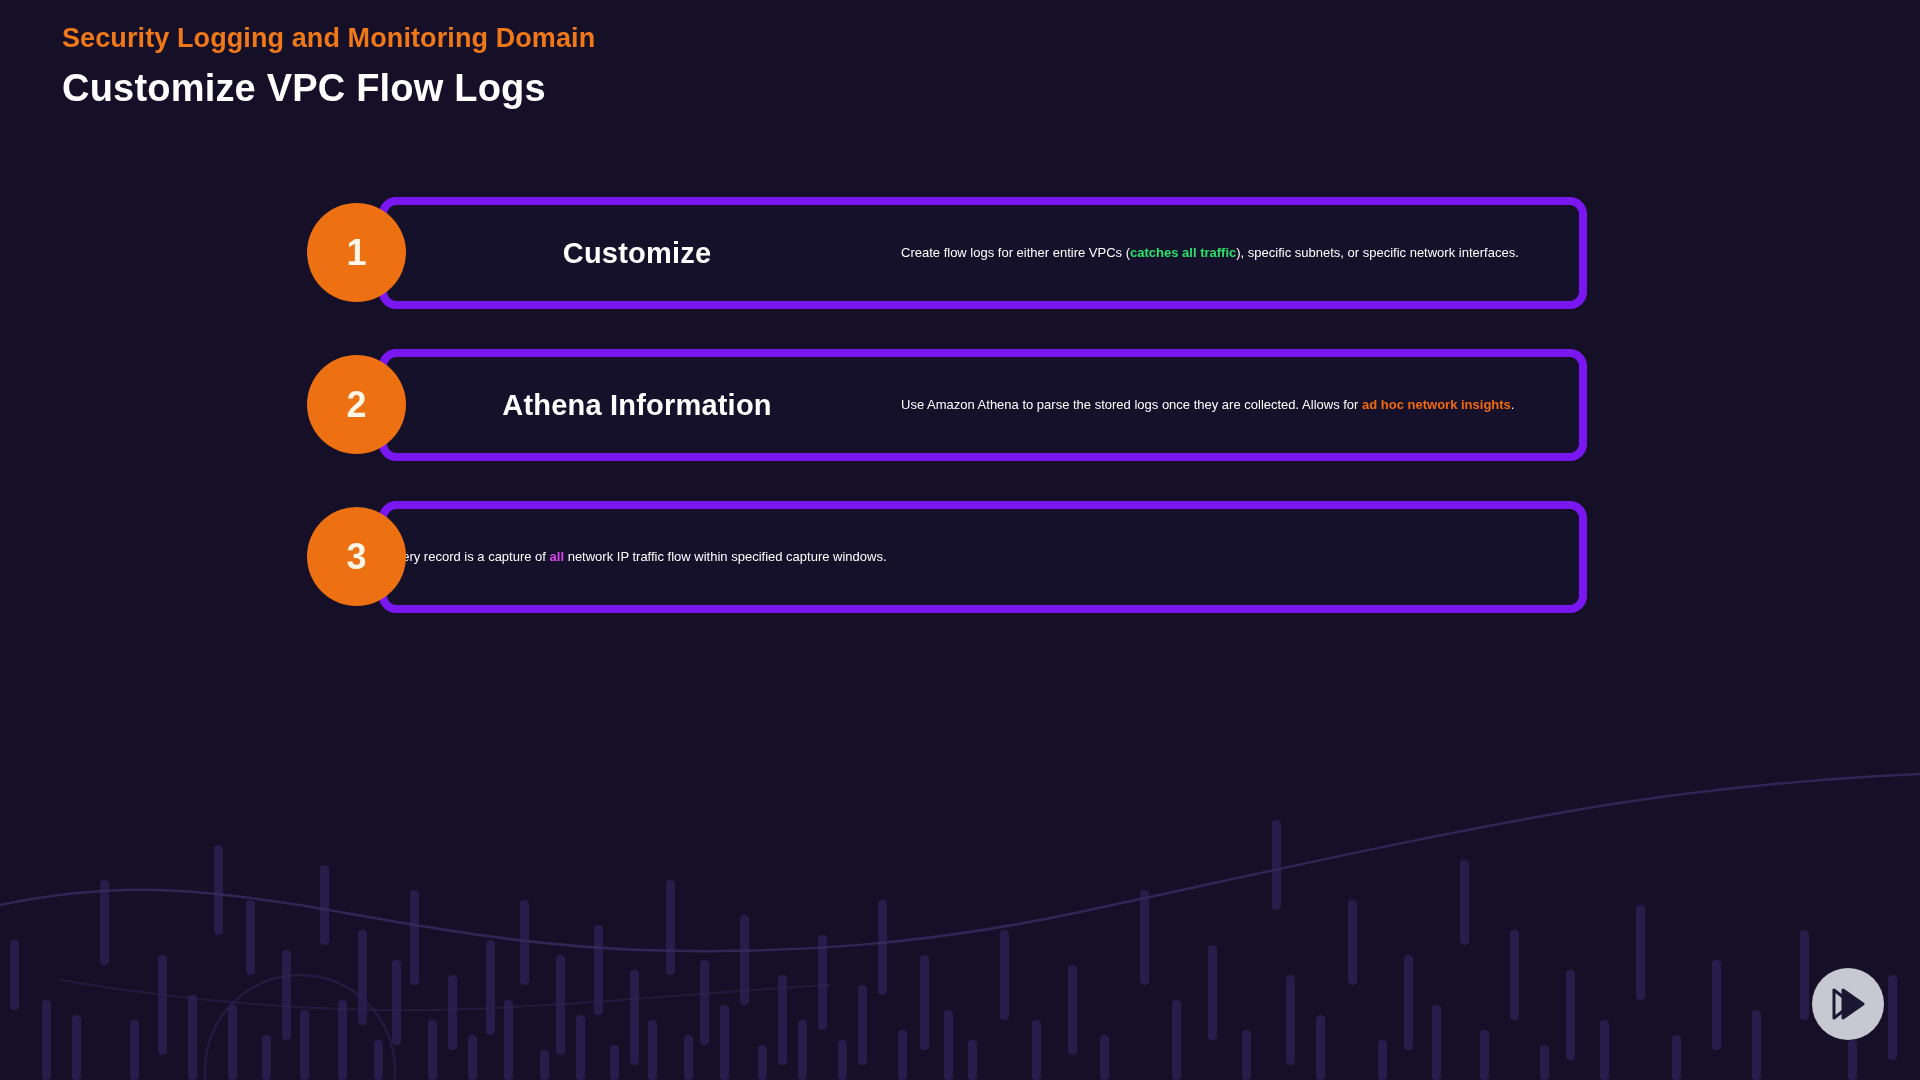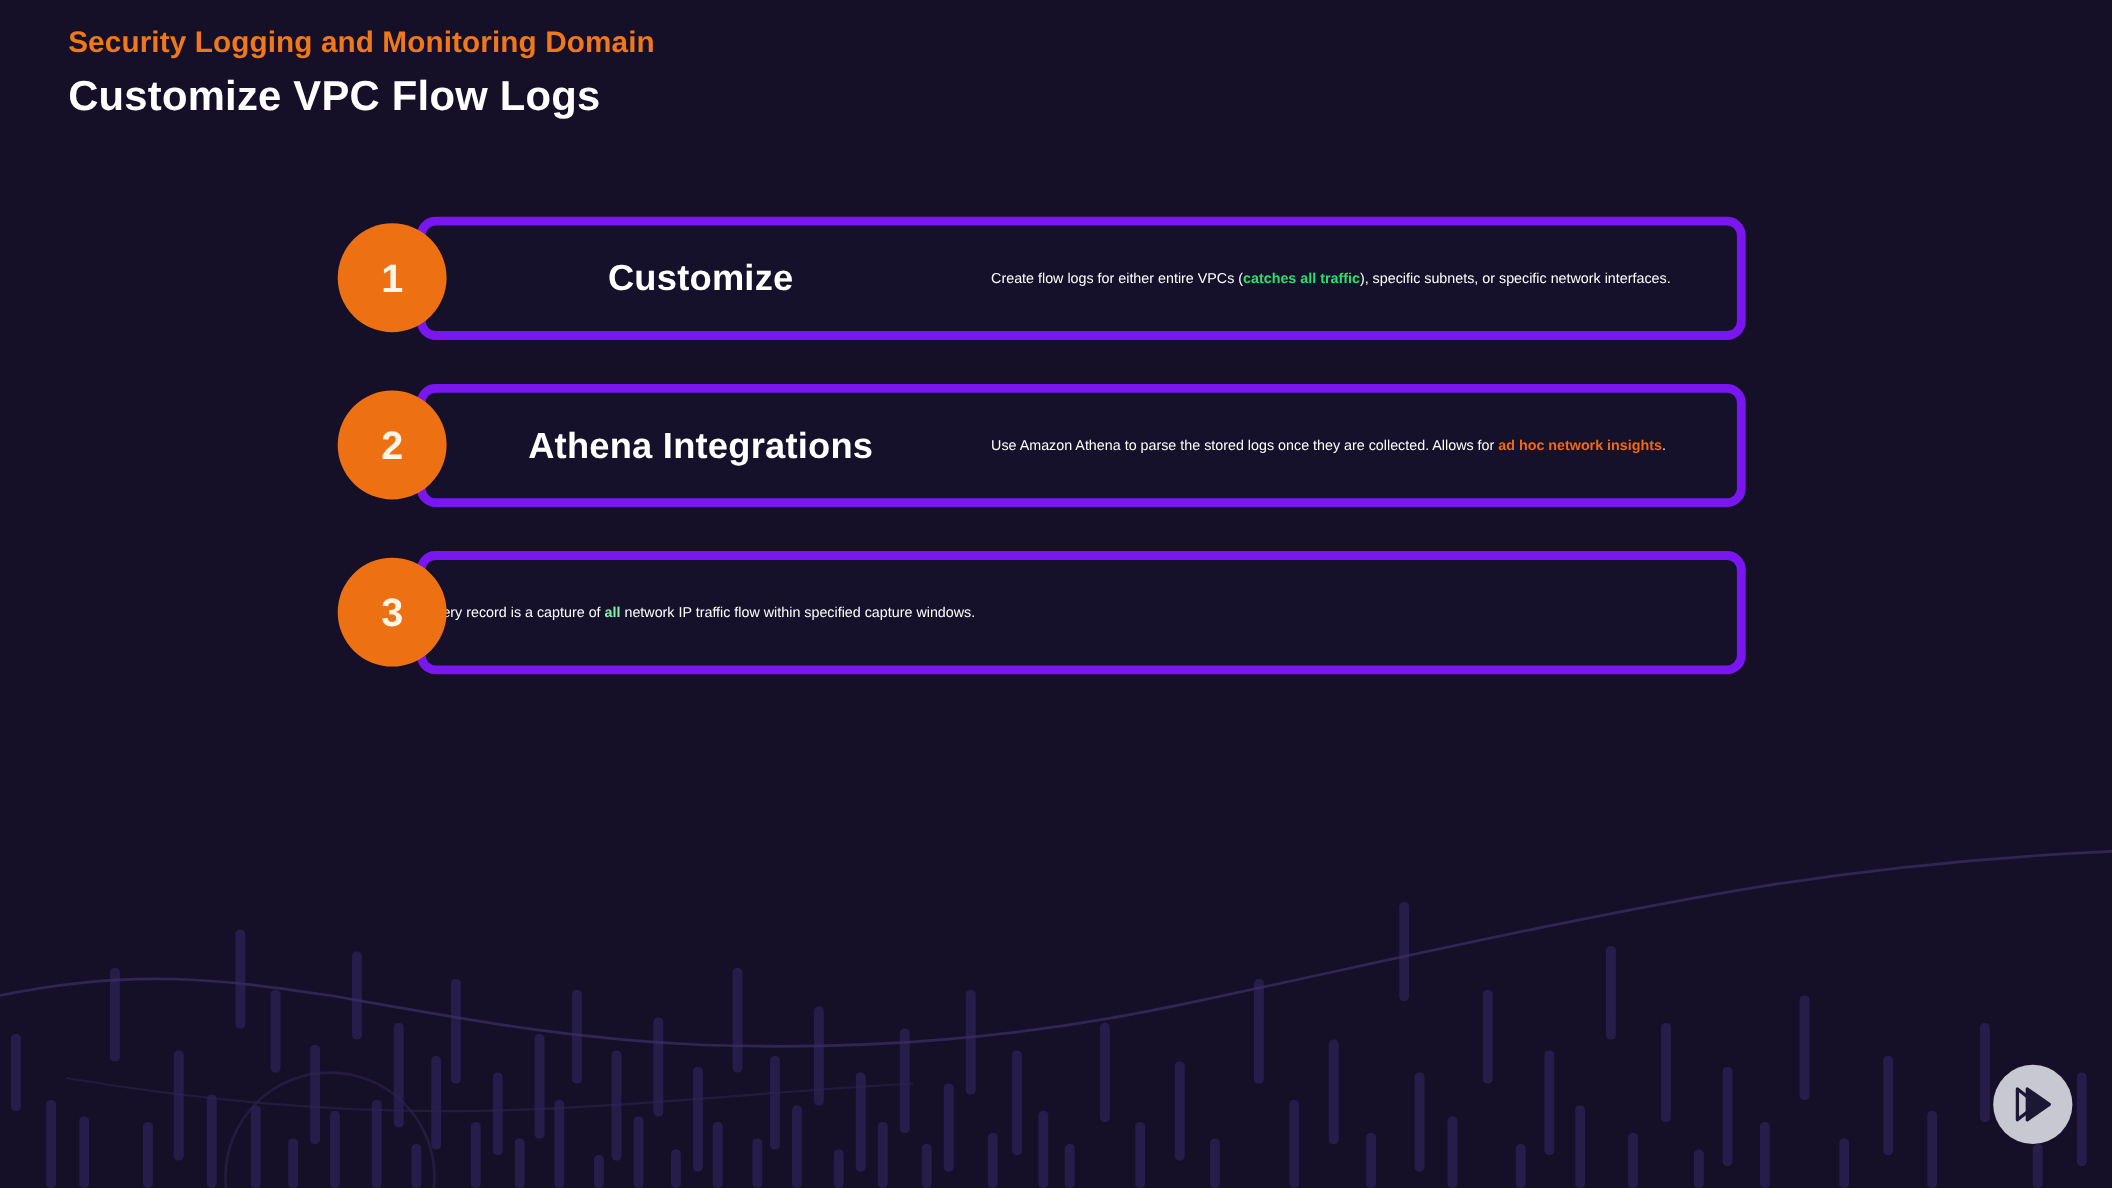--- a/index.html
+++ b/index.html
@@ -66,38 +66,38 @@
     border:8px solid #7A16F0;
     border-radius:17px;
     display:flex;
     align-items:center;
   }
 
   .card-title {
     flex:0 0 514px;
     text-align:center;
     color:#FFFFFF;
-    font-size:33px;
+    font-size:29px;
     font-weight:bold;
     letter-spacing:.2px;
     padding-right:14px;
     white-space:nowrap;
   }
 
   .card-body {
     flex:1 1 auto;
     color:#FFFFFF;
     font-size:13px;
     line-height:1.29;
     font-weight:400;
     padding-right:26px;
   }
   .hl-green  { color:#2BE06A; font-weight:bold; }
   .hl-orange { color:#F2690F; font-weight:bold; }
-  .hl-blue   { color:#86efac; font-weight:bold; }
+  .hl-blue   { color:#d946ef; font-weight:bold; }
 
   .badge {
     position:absolute;
     left:0; top:0;
     width:99px; height:99px;
     margin-top:6px;
     border-radius:50%;
     background:#ED7112;
     color:#FFF6E8;
     font-size:36px;
@@ -219,21 +219,21 @@
   <div class="row" id="row-1">
     <div class="card">
       <div class="card-title">Customize</div>
       <div class="card-body">Create flow logs for either entire VPCs (<span class="hl-green">catches all traffic</span>), specific subnets, or specific network interfaces.</div>
     </div>
     <div class="badge">1</div>
   </div>
 
   <div class="row" id="row-2">
     <div class="card">
-      <div class="card-title">Athena Integrations</div>
+      <div class="card-title">Athena Information</div>
       <div class="card-body">Use Amazon Athena to parse the stored logs once they are collected. Allows for <span class="hl-orange">ad hoc network insights</span>.</div>
     </div>
     <div class="badge">2</div>
   </div>
 
   <div class="row" id="row-3">
     <div class="card">
       <div class="card-body">Every record is a capture of <span class="hl-blue">all</span> network IP traffic flow within specified capture windows.</div>
     </div>
     <div class="badge">3</div>

